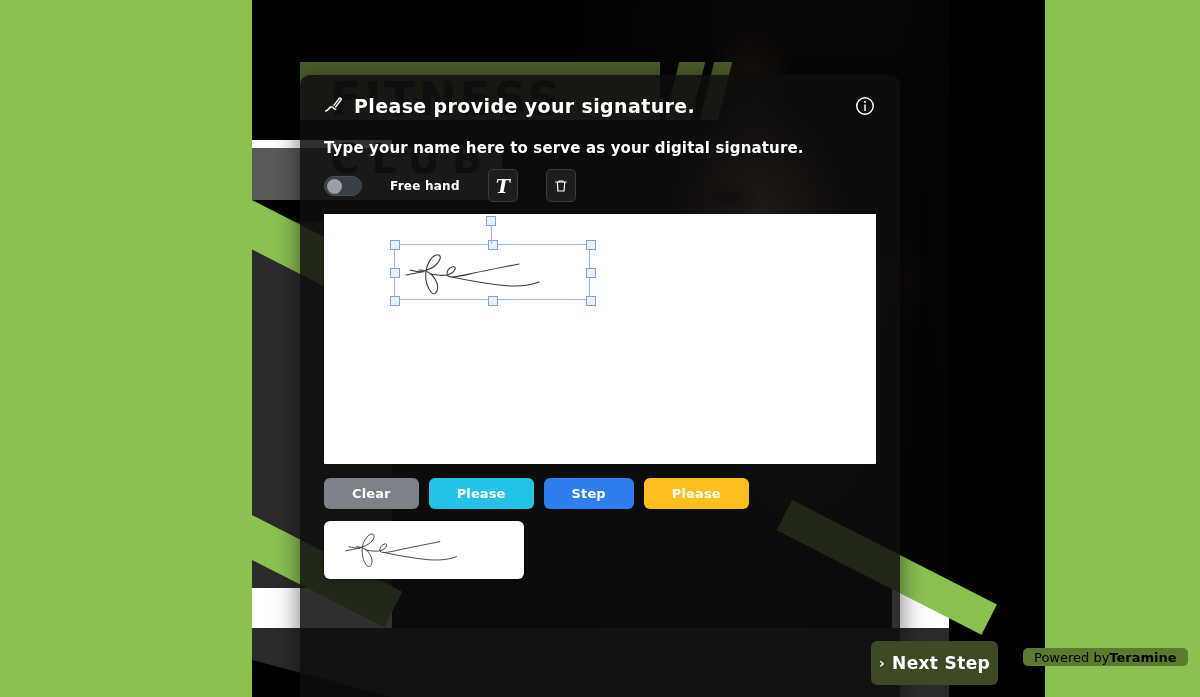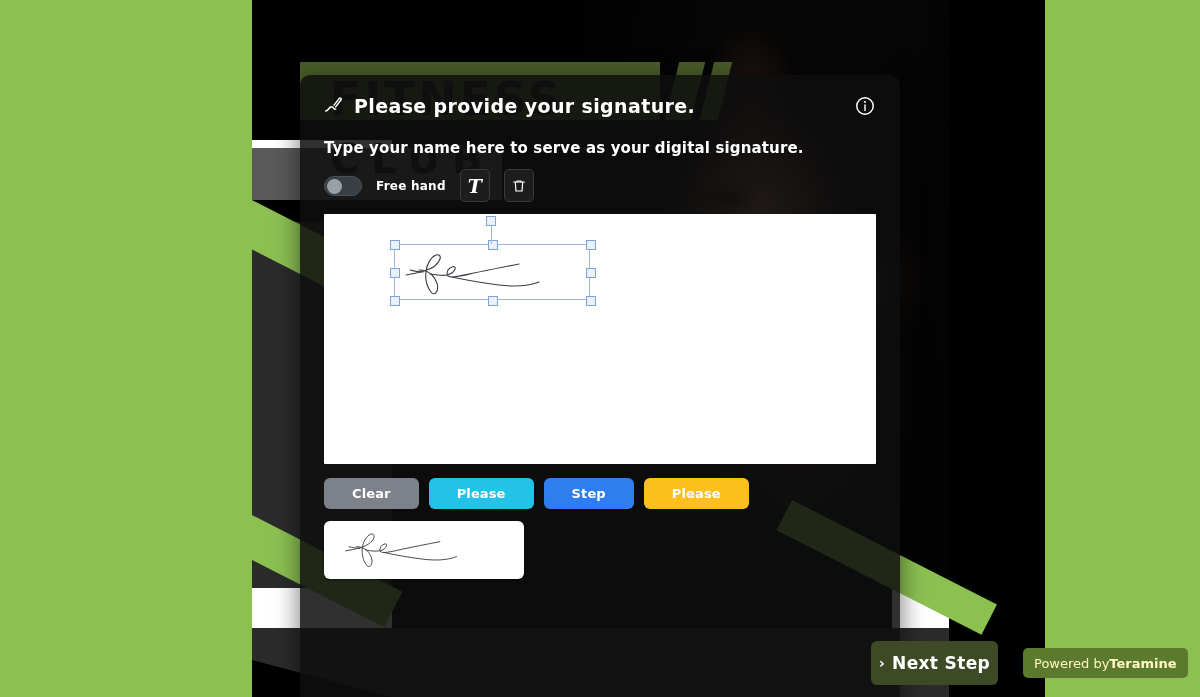--- a/index.html
+++ b/index.html
@@ -106,21 +106,21 @@
   }
   .pen-icon { width:20px; height:20px; display:block; }
   .info-icon { width:22px; height:22px; display:block; cursor:pointer; }
 
   .modal-subtitle {
     color:#ffffff; font-size:15px; font-weight:700; letter-spacing:0.01em;
     padding: 0 24px; margin-top:-2px;
   }
 
   .tool-row {
-    display:flex; align-items:center; gap:14px;
+    display:flex; align-items:center; gap:28px;
     padding: 12px 24px 0 24px;
   }
   .switch {
     width:38px; height:20px; border-radius:10px; background:#3a3f46;
     position:relative; cursor:pointer; flex:0 0 auto;
     border:1px solid #4a4f56;
   }
   .switch .knob {
     position:absolute; left:2px; top:2px; width:15px; height:15px;
     border-radius:50%; background:#9aa0a6;
@@ -183,24 +183,24 @@
   .next-step {
     position:absolute; left:871px; top:641px; width:127px; height:44px;
     background:#3e4a26; border:none; border-radius:6px; cursor:pointer;
     color:#ffffff; font-size:17px; font-weight:700; letter-spacing:0.02em;
     display:flex; align-items:center; justify-content:center; gap:7px;
     font-family:"DejaVu Sans","Liberation Sans",sans-serif;
   }
   .chev { font-size:14px; line-height:1; }
 
   .powered {
-    position:absolute; left:1023px; top:648px; height:30px;
+    position:absolute; left:1023px; top:648px; height:18px;
     background:#5c7a2e; border-radius:5px; cursor:pointer;
     display:flex; align-items:center; padding:0 11px;
-    color:#fef9c3; font-size:13px;
+    color:#000000; font-size:13px;
     font-family:"DejaVu Sans","Liberation Sans",sans-serif;
   }
   .powered b { font-weight:700; }
 </style>
 </head>
 <body>
 
 <div id="root">
 
   <div class="green-field"></div>

